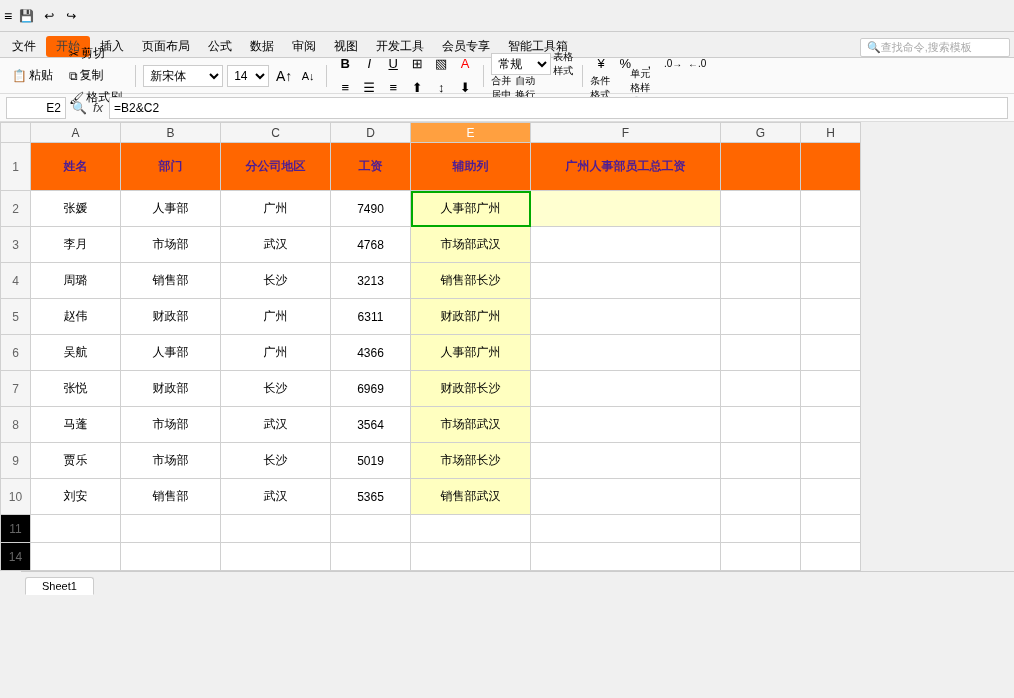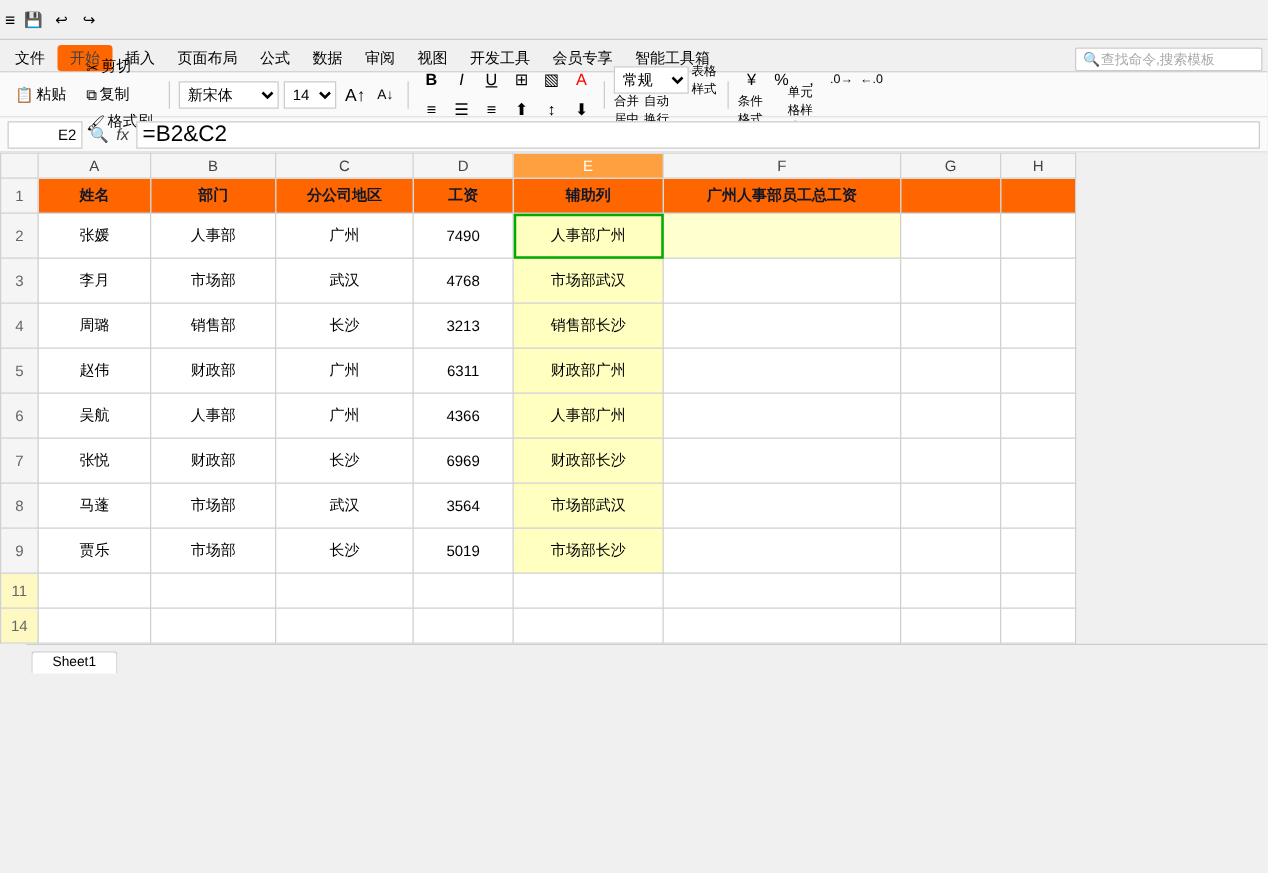--- a/index.html
+++ b/index.html
@@ -83,21 +83,21 @@
       gap: 6px;
       border-bottom: 1px solid #ddd;
     }
     .cell-ref {
       width: 60px; height: 22px; border: 1px solid #ccc; font-size: 12px; padding: 0 4px;
       text-align: right; background: white;
     }
     .formula-icon { font-size: 12px; color: #666; cursor: pointer; }
     .fx-label { font-size: 13px; font-style: italic; color: #444; cursor: pointer; }
     .formula-input {
-      flex: 1; height: 22px; border: 1px solid #ccc; font-size: 18px; padding: 0 4px;
+      flex: 1; height: 22px; border: 1px solid #ccc; font-size: 12px; padding: 0 4px;
       background: white;
     }
 
     
     .spreadsheet-container {
       display: flex;
       flex-direction: column;
       flex: 1;
       overflow: hidden;
     }
@@ -139,24 +139,24 @@
       height: 20px;
       padding: 2px 0;
     }
     .col-header.selected {
       background: #ffa040;
       color: white;
     }
     
     .data-header {
       background: #ff6600;
-      color: #0f172a;
+      color: #4c1d95;
       font-weight: bold;
       text-align: center;
-      height: 28px;
+      height: 48px;
       padding: 2px 4px;
     }
     
     .data-cell {
       text-align: center;
       height: 36px;
       padding: 2px 4px;
       background: white;
     }
     .data-cell.selected-col {
@@ -171,21 +171,21 @@
     .data-cell.selected-col.active-cell {
       background: #ffffc0;
       outline: 2px solid #00aa00;
       outline-offset: -2px;
     }
     .data-cell.highlight-col {
       background: #ffffd0;
     }
     .empty-row td {
       height: 28px;
-      background: #fef9c3;
+      background: #000000;
     }
 
     
     .sheet-tabs {
       height: 24px;
       background: #f0f0f0;
       display: flex;
       align-items: flex-end;
       padding: 0 4px;
       border-top: 1px solid #ccc;
@@ -444,20 +444,31 @@
             <td class="row-header">9</td>
             <td class="data-cell">贾乐</td>
             <td class="data-cell">市场部</td>
             <td class="data-cell">长沙</td>
             <td class="data-cell">5019</td>
             <td class="data-cell selected-col">市场部长沙</td>
             <td class="data-cell"></td>
             <td class="data-cell"></td>
             <td class="data-cell"></td>
           </tr>
+          <tr>
+            <td class="row-header">10</td>
+            <td class="data-cell">刘安</td>
+            <td class="data-cell">销售部</td>
+            <td class="data-cell">武汉</td>
+            <td class="data-cell">5365</td>
+            <td class="data-cell selected-col">销售部武汉</td>
+            <td class="data-cell"></td>
+            <td class="data-cell"></td>
+            <td class="data-cell"></td>
+          </tr>
           <tr class="empty-row">
             <td class="row-header">11</td>
             <td style="background: white; height: 28px;"></td>
             <td style="background: white; height: 28px;"></td>
             <td style="background: white; height: 28px;"></td>
             <td style="background: white; height: 28px;"></td>
             <td style="background: white; height: 28px;"></td>
             <td style="background: white; height: 28px;"></td>
             <td style="background: white; height: 28px;"></td>
             <td style="background: white; height: 28px;"></td>

